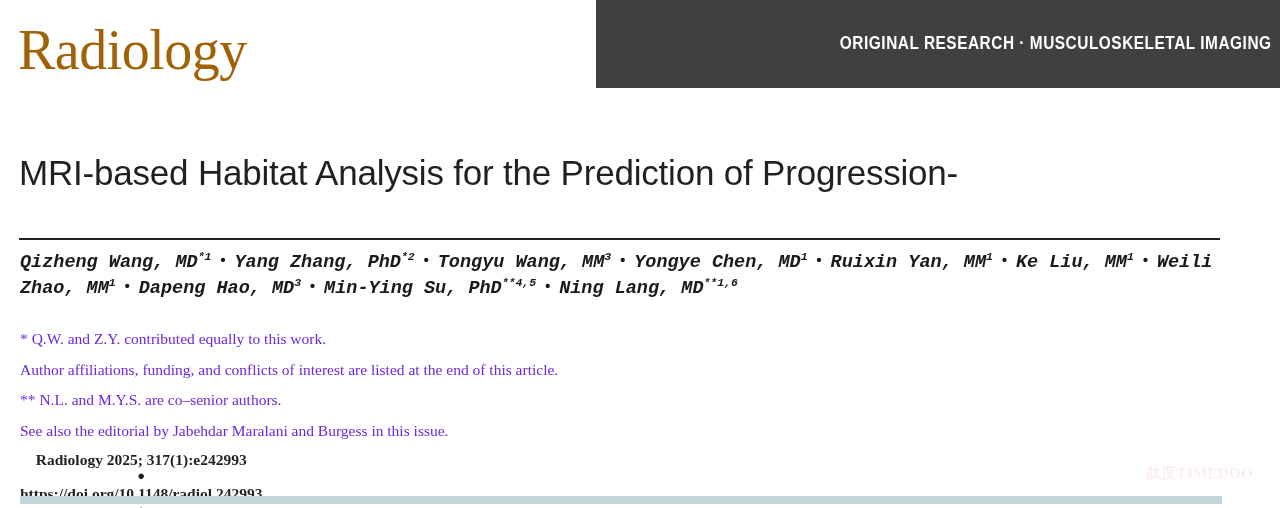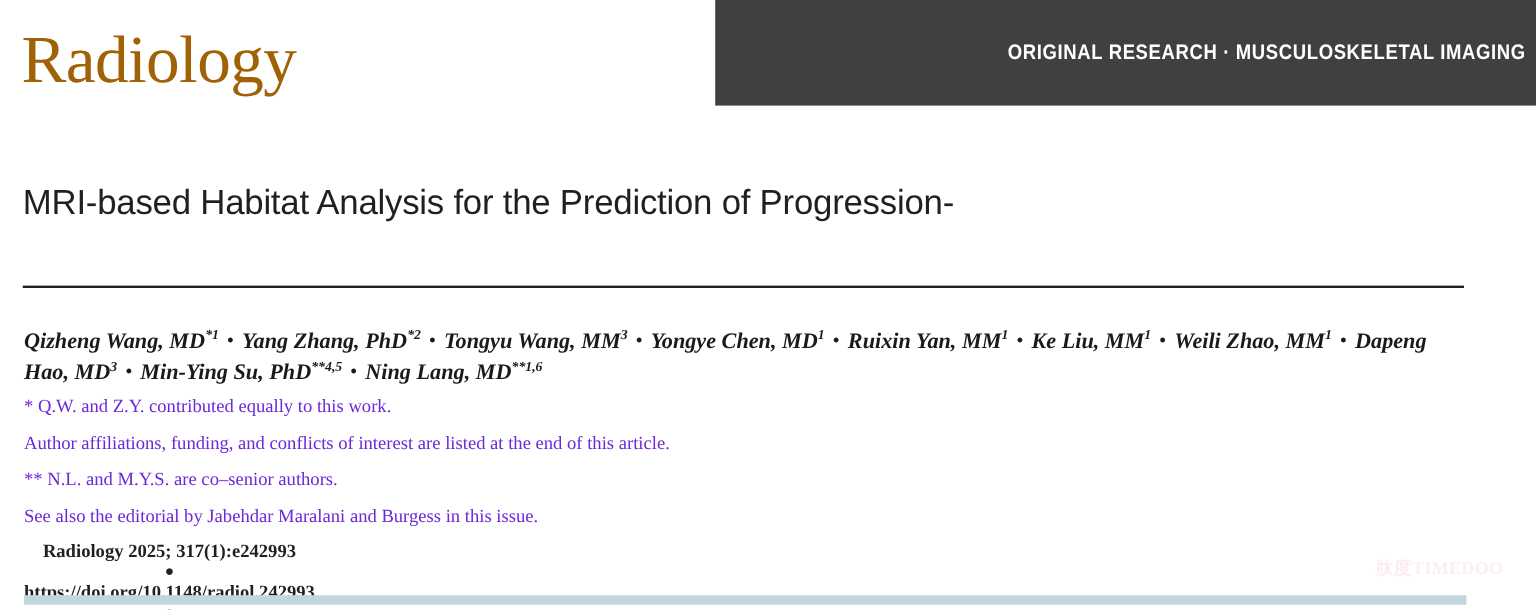--- a/index.html
+++ b/index.html
@@ -53,45 +53,45 @@
   }
 
   
   .title {
     position: absolute;
     left: 19px;
     top: 124px;
     width: 1180px;
     color: #231f20;
     font-family: "Liberation Sans", sans-serif;
-    font-size: 29px;
+    font-size: 35px;
     line-height: 52px;
     font-weight: 500;
     letter-spacing: -0.2px;
   }
   .title-line { display: block; white-space: nowrap; }
 
   
   .rule-top {
     position: absolute;
     left: 19px;
     top: 238px;
     width: 1201px;
     height: 2px;
     background: #231f20;
   }
 
   
   .authors {
     position: absolute;
     left: 20px;
-    top: 273px;
+    top: 250px;
     width: 1210px;
     color: #1a1a1a;
-    font-family: Liberation Serif, serif;
+    font-family: Liberation Mono, monospace;
     font-style: italic;
     font-weight: bold;
     font-size: 18.5px;
     line-height: 25px;
   }
   .authors .sep {
     font-style: normal;
     font-weight: bold;
     padding: 0 7px;
     font-size: 15px;

